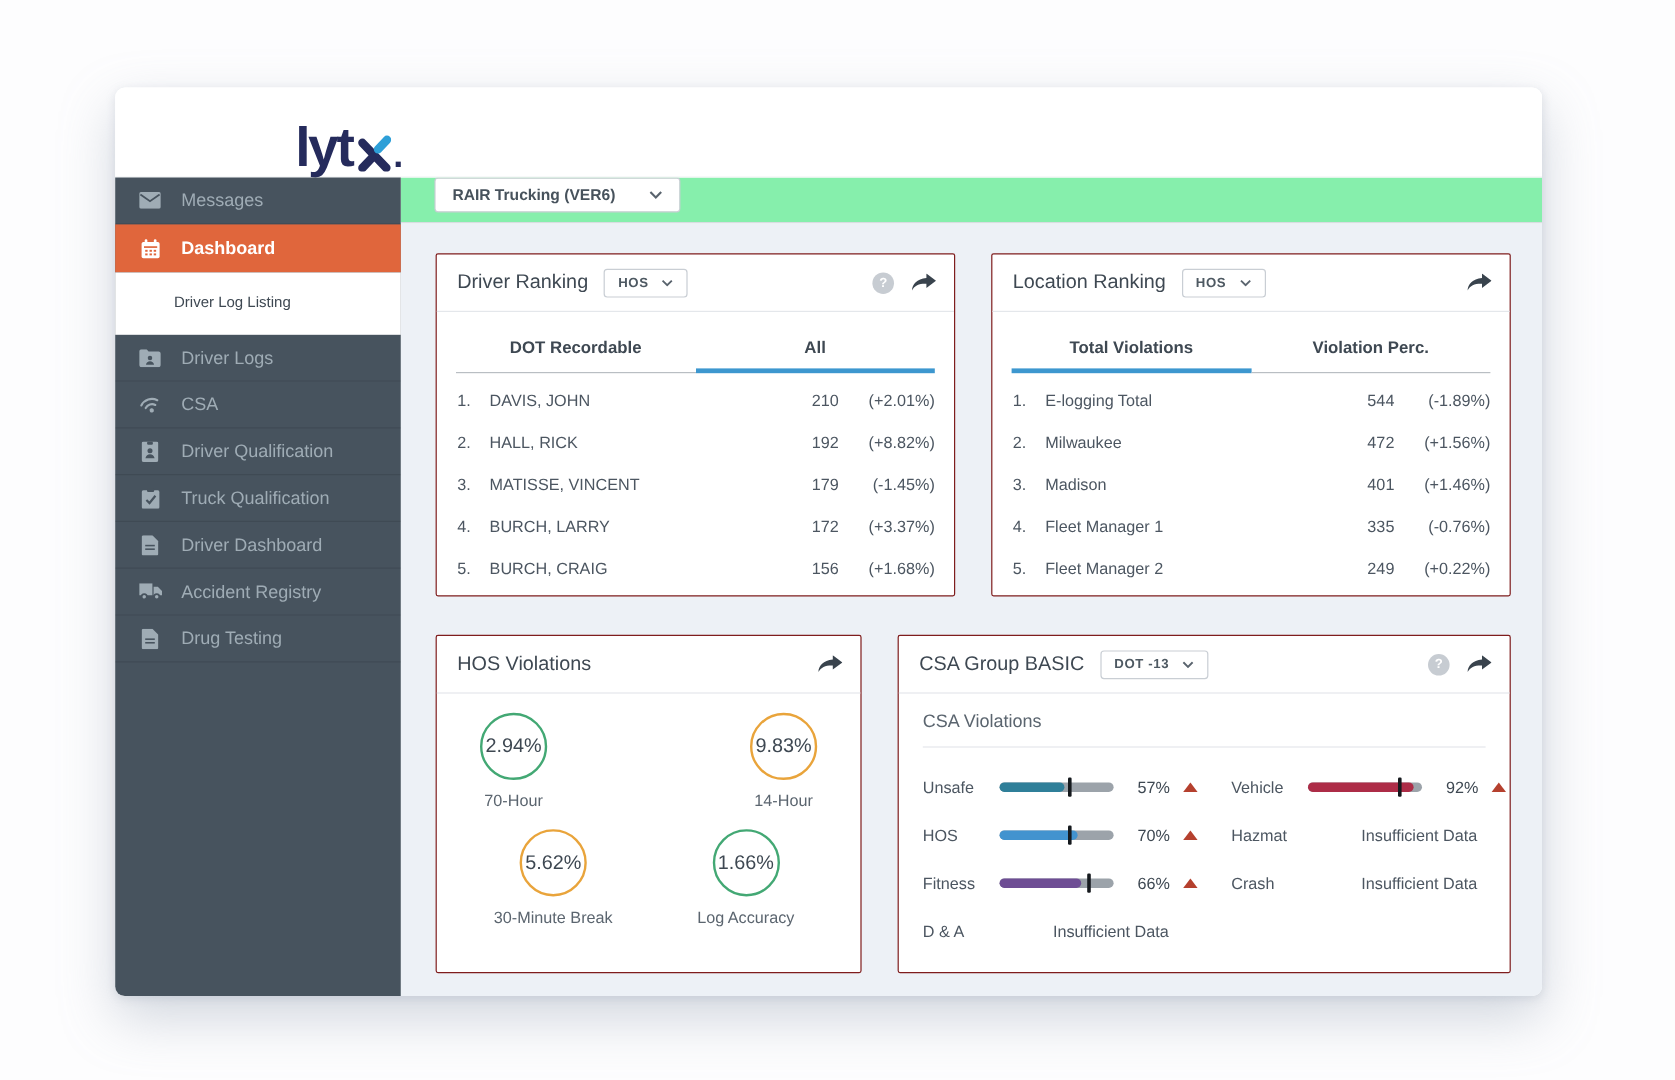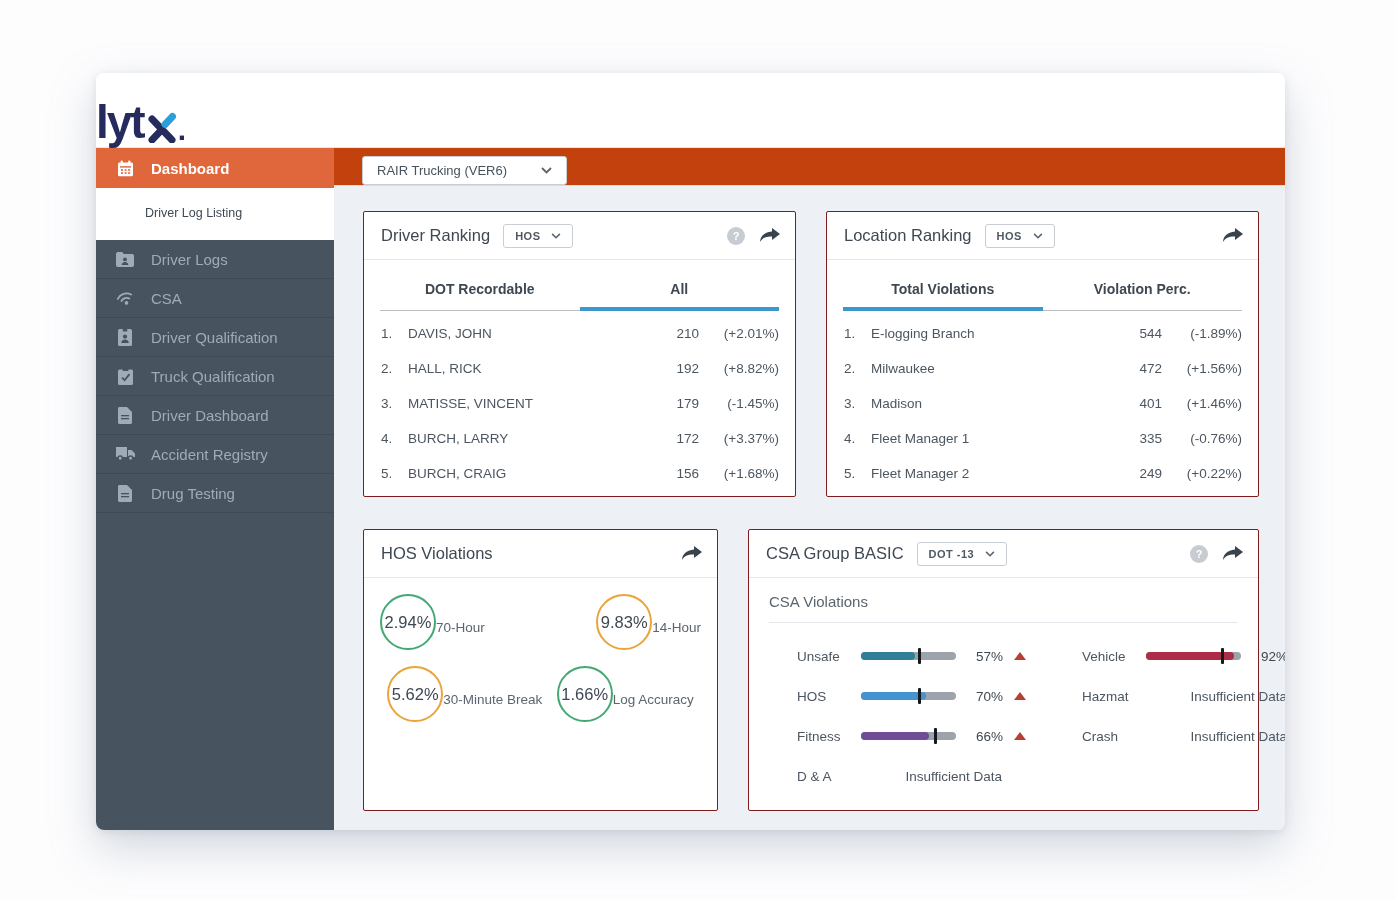--- a/index.html
+++ b/index.html
@@ -4,38 +4,38 @@
 <style>
   * { margin:0; padding:0; box-sizing:border-box; }
   html,body { width:1396px; height:900px; background:#fdfdfe; font-family:"Liberation Sans", sans-serif; overflow:hidden; }
 
   .app-card { position:absolute; left:96px; top:73px; width:1189px; height:757px; background:#fff;
               border-radius:8px; box-shadow:0 18px 45px rgba(140,152,170,.38), 0 2px 8px rgba(140,152,170,.22);
               display:flex; flex-direction:column; }
 
   
   .app-header { flex:0 0 75px; display:flex; align-items:center; border-bottom:1px solid #E4E7EA; border-radius:8px 8px 0 0; background:#fff; }
-  .logo-wrap { width:238px; display:flex; justify-content:flex-start;margin-top:24px; }
+  .logo-wrap { width:238px; display:flex; justify-content:flex-end;margin-top:24px; }
   .logo { display:flex; align-items:flex-end; font-size:46px; font-weight:700; color:#252B5C; letter-spacing:-2px; line-height:1; }
   .logo .logo-x-svg { margin:0 1px 2px 3px; }
   .logo-dot { font-size:30px; margin-left:1px; }
 
   
   .app-body { flex:1; display:flex; min-height:0; }
   .sidebar { flex:0 0 238px; background:#47535E; border-radius:0 0 0 8px; display:flex; flex-direction:column; }
   .nav-item { height:39px; flex:0 0 39px; display:flex; align-items:center; padding-left:19px; gap:16px;
               color:#9FACB5; font-size:15px; cursor:pointer; border-bottom:1px solid rgba(0,0,0,.10); }
   .nav-icon { width:20px; display:flex; justify-content:center; align-items:center; color:#9FACB5; }
   .nav-item.active { background:#E0663C; color:#fff; height:40px; flex-basis:40px; font-weight:700; border-bottom:none; }
   .nav-item.active .nav-icon { color:#fff; }
   .sub-panel { background:#fff; padding:10px 0 12px; }
   .sub-item { padding:8px 0 8px 49px; font-size:12.5px; color:#3E4852; cursor:pointer; }
 
   .main { flex:1; display:flex; flex-direction:column; border-radius:0 0 8px 0; overflow:hidden; }
-  .toolbar { flex:0 0 38px; background:#c2410c; border-bottom:1px solid #D9DDE1; display:flex; align-items:flex-end; padding-left:28px; }
+  .toolbar { flex:0 0 38px; background:#86efac; border-bottom:1px solid #D9DDE1; display:flex; align-items:flex-start; padding-left:28px;font-weight:bold; }
   .select { background:#fff; border:1px solid #C9CED4; border-radius:3px; display:inline-flex; align-items:center;
             padding:6px 12px; font-size:13px; color:#47525C; cursor:pointer; }
   .account-select { width:205px; justify-content:space-between; padding:6px 14px; }
   .mini-select { font-size:11px; font-weight:700; color:#4E5962; letter-spacing:.5px; gap:11px; padding:5px 11px; }
 
   .content { flex:1; background:#EDF1F6; position:relative; }
 
   .card { position:absolute; background:#fff; border:1px solid #7f1d1d; border-radius:2px; }
   #card-driver   { left:29px;  top:25px;  width:433px; height:286px; }
   #card-location { left:492px; top:25px;  width:433px; height:286px; }
@@ -58,29 +58,29 @@
   .rank-list { padding:5px 16px 0 17px; }
   .rank-row { display:flex; align-items:center; height:35px; font-size:13.5px; color:#4C5661; }
   .rank-num { width:27px; }
   .rank-name { flex:1; }
   .rank-value { width:52px; text-align:right; }
   .rank-delta { width:80px; text-align:right; }
 
   .hos-body { padding:16px 16px 0; }
   .hos-row { display:flex; justify-content:space-between; }
   .hos-row.second { justify-content:space-around; margin-top:16px; }
-  .hos-metric { display:flex; align-items:center; min-width:96px; }
+  .hos-metric { display:flex; flex-direction:column; align-items:center; min-width:96px; }
   .circle { width:56px; height:56px; border:2px solid #43A874; border-radius:50%; background:#fff;
             display:flex; align-items:center; justify-content:center; font-size:16.5px; color:#3E4852; }
   .hos-label { margin-top:10px; font-size:13.5px; color:#5B656F; white-space:nowrap; }
 
   .csa-sub { margin:0 20px; padding:15px 0 12px; font-size:15px; color:#5B656F; border-bottom:1px solid #E4E7EB; }
   .csa-cols { display:flex; padding:13px 20px 0 20px; gap:28px; }
   .csa-col { flex:1; display:flex; flex-direction:column; }
-  .csa-row { display:flex; align-items:center; height:40px;margin-left:28px; }
+  .csa-row { display:flex; align-items:center; height:40px; }
   .csa-label { width:64px; font-size:13.5px; color:#4C5661; }
   .csa-bar { width:95px; height:8px; background:#9CA3AA; border-radius:4px; position:relative; margin-right:13px; flex:0 0 95px; }
   .csa-fill { position:absolute; left:0; top:0; bottom:0; border-radius:4px; background:#2F7F99; width:50%; }
   .csa-marker { position:absolute; width:3px; height:16px; top:-4px; left:60%; background:#15191d; border-radius:1px; }
   .csa-value { width:34px; font-size:13.5px; color:#3E4852; text-align:right; margin-right:11px; }
   .trend-up { width:0; height:0; border-left:6px solid transparent; border-right:6px solid transparent; border-bottom:8px solid #B5402E; }
   .csa-insufficient { flex:1; text-align:right; padding-right:24px; font-size:13.5px; color:#4C5661; }
 </style>
 </head>
 <body>
@@ -98,20 +98,29 @@
         </svg>
         <span class="logo-dot">.</span>
       </div>
     </div>
   </div>
 
   <div class="app-body">
 
     <nav class="sidebar">
 
+      <div class="nav-item">
+        <span class="nav-icon">
+          <svg width="18" height="14" viewBox="0 0 18 14" fill="currentColor">
+              <rect width="18" height="14" rx="1.5"></rect>
+              <path d="M1 2l8 5.6L17 2" stroke="#47535E" stroke-width="1.5" fill="none"></path>
+            </svg>
+        </span>
+        <span>Messages</span>
+      </div>
 
       <div class="nav-item active">
         <span class="nav-icon">
           <svg width="17" height="17" viewBox="0 0 17 17" fill="currentColor">
               <rect x="1" y="2.6" width="15" height="13.6" rx="1.5"></rect>
               <rect x="3.6" y="0.4" width="2.2" height="4" rx="1"></rect>
               <rect x="11.2" y="0.4" width="2.2" height="4" rx="1"></rect>
               <g fill="#E0663C">
                 <rect x="3" y="6.2" width="11" height="1.4"></rect>
                 <rect x="4" y="9.2" width="2" height="1.6"></rect>
@@ -302,21 +311,21 @@
                 </svg>
             </span>
           </div>
           <div class="tabs">
             <div class="tab active">Total Violations</div>
             <div class="tab">Violation Perc.</div>
           </div>
           <div class="rank-list">
             <div class="rank-row">
               <span class="rank-num">1.</span>
-              <span class="rank-name">E-logging Branch</span>
+              <span class="rank-name">E-logging Total</span>
               <span class="rank-value">544</span>
               <span class="rank-delta">(-1.89%)</span>
             </div>
             <div class="rank-row">
               <span class="rank-num">2.</span>
               <span class="rank-name">Milwaukee</span>
               <span class="rank-value">472</span>
               <span class="rank-delta">(+1.56%)</span>
             </div>
             <div class="rank-row">

